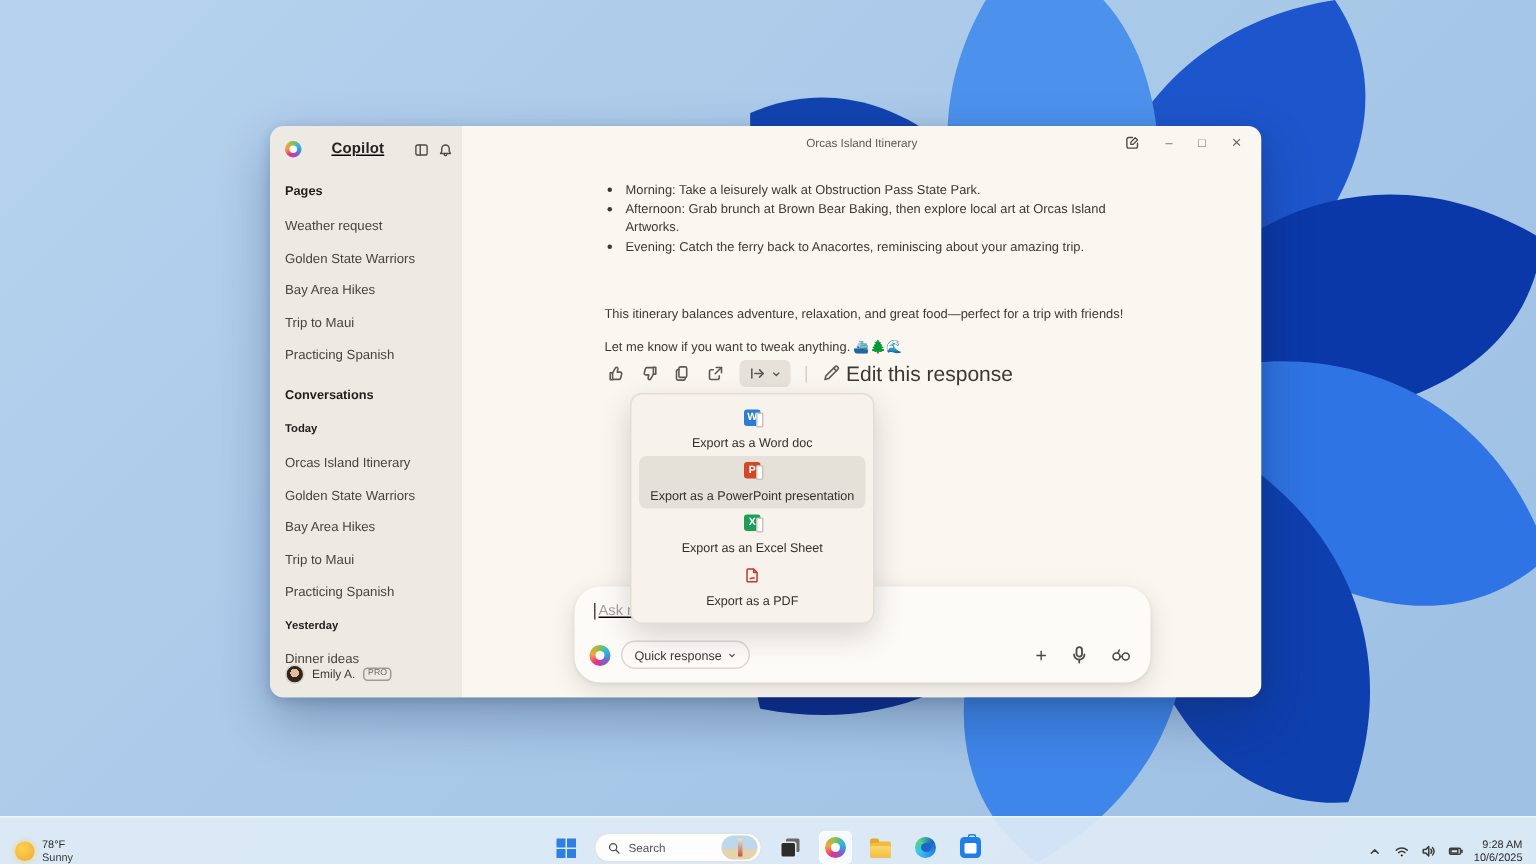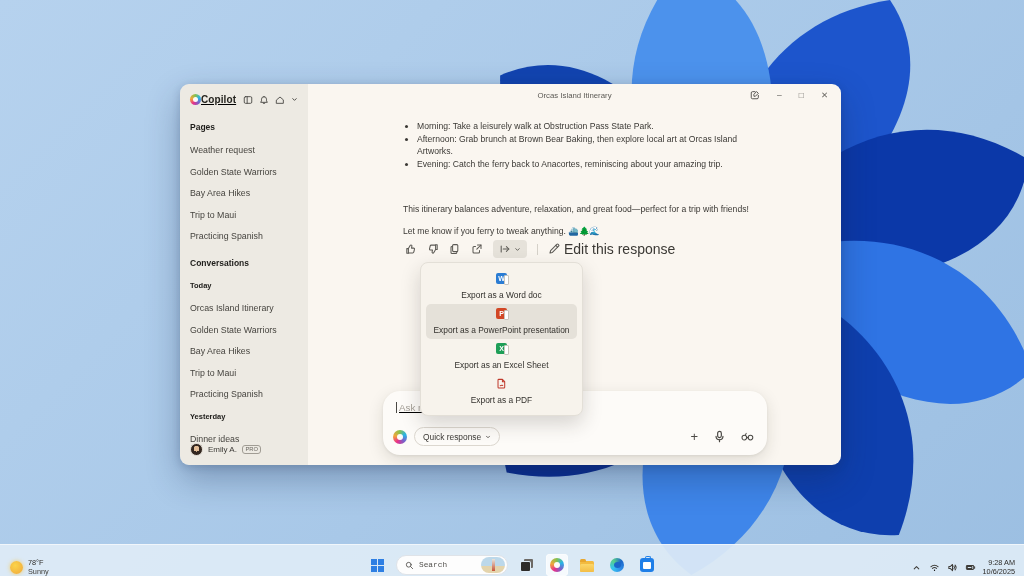--- a/index.html
+++ b/index.html
@@ -3,21 +3,21 @@
 <meta charset="utf-8">
 <style>
   * { margin:0; padding:0; box-sizing:border-box; }
   html,body { width:1024px; height:576px; overflow:hidden; font-family:"Liberation Sans",sans-serif; }
   .desktop { position:relative; width:1024px; height:576px; background:linear-gradient(135deg,#b6d2ee 0%,#a8c8e8 55%,#9cbfe2 100%); }
   .bloom { position:absolute; inset:0; }
 
   
   .window { position:absolute; left:180px; top:84px; width:661px; height:381px; border-radius:9px; overflow:hidden; display:flex; box-shadow:0 14px 34px rgba(20,40,80,.32), 0 2px 8px rgba(20,40,80,.18); }
   .sidebar { width:128px; background:#edeae3; padding:10px 10px 8px 10px; position:relative; flex-shrink:0; }
-  .side-head { display:flex; align-items:center; gap:0;text-decoration:underline; }
+  .side-head { display:flex; align-items:center; gap:20px;text-decoration:underline; }
   .cp-logo { width:11px; height:11px; border-radius:50%; background:conic-gradient(from 210deg,#e8308a,#f2a63b,#8ac14b,#27b4e8,#7b5fc9,#e8308a); position:relative; flex-shrink:0; }
   .cp-logo::after{ content:""; position:absolute; left:3px; top:3px; width:5px; height:5px; border-radius:50%; background:#fdfbf8; }
   .app-name { font-size:10px; font-weight:bold; color:#25241f; letter-spacing:.1px; }
   .side-head-icons { margin-left:auto; display:flex; align-items:center; gap:6px; }
   .sicon { width:10px; height:10px; display:block; }
   .sicon path,.sicon rect,.sicon circle,.sicon polyline,.sicon line { fill:none; stroke:#4c4a46; stroke-width:1.1; stroke-linecap:round; stroke-linejoin:round; }
   .side-label { font-size:8.5px; font-weight:bold; color:#1f1e1b; margin-top:17px; }
   .side-sub { font-size:7.5px; font-weight:bold; color:#22211e; margin-top:13px; }
   .side-item { font-size:8.8px; color:#46443f; margin-top:11.5px; cursor:default; }
   .side-item.first { margin-top:13px; }
@@ -75,21 +75,21 @@
   .taskbar { position:absolute; left:0; right:0; bottom:0; height:32px; background:rgba(222,235,246,.92); border-top:.5px solid rgba(255,255,255,.6); display:flex; align-items:flex-end; }
   .tb-weather { display:flex; align-items:center; gap:5px; padding-left:10px; width:150px; }
   .sun { width:13px; height:13px; border-radius:50%; background:radial-gradient(circle at 40% 35%,#fbd44a,#f0a73a); box-shadow:0 0 4px rgba(250,200,70,.8); }
   .weather-text { display:flex; flex-direction:column; line-height:8.5px; }
   .weather-temp { font-size:7.3px; color:#2e2c29; }
   .weather-cond { font-size:7.3px; color:#3e3c38; }
   .tb-center { position:absolute; left:0; right:0; display:flex; align-items:center; justify-content:center; gap:8px; }
   .win-logo { width:13px; height:13px; display:grid; grid-template-columns:6px 6px; grid-template-rows:6px 6px; gap:1px; }
   .win-logo span { background:#2e7fe3; }
   .search-pill { width:112px; height:20px; background:#fdfdfd; border:.5px solid #dfe3e8; border-radius:10px; display:flex; align-items:center; padding:0 2px 0 8px; gap:5px; }
-  .search-pill .label { font-size:7.8px; color:#55534f; flex:1;font-family:Liberation Mono, monospace; }
+  .search-pill .label { font-size:7.8px; color:#55534f; flex:1; }
   .search-thumb { width:24px; height:16px; border-radius:8px; background:linear-gradient(180deg,#bcd8ea 55%,#e4d4ac 56%); position:relative; overflow:hidden; }
   .search-thumb::after { content:""; position:absolute; left:11px; top:2px; width:2.5px; height:12px; background:linear-gradient(180deg,#e8e4da,#c8543a); }
   .taskicon { width:22px; height:22px; border-radius:4px; display:flex; align-items:center; justify-content:center; position:relative; }
   .taskicon.active { background:rgba(255,255,255,.75); box-shadow:inset 0 0 0 .5px rgba(255,255,255,.9); }
   .taskicon.active::after { content:""; position:absolute; bottom:-2.5px; left:7px; width:8px; height:2.5px; border-radius:2px; background:#5a76c8; }
   .taskview { width:12px; height:12px; position:relative; }
   .taskview::before { content:""; position:absolute; left:3px; top:0; width:9px; height:9px; background:#6d6a66; border-radius:1px; }
   .taskview::after { content:""; position:absolute; left:0; top:3px; width:9px; height:9px; background:#2e2c29; border-radius:1px; box-shadow:0 0 0 1px rgba(222,235,246,1); }
   .folder { width:14px; height:11px; background:linear-gradient(180deg,#f2b83d,#f6c74e); border-radius:1.5px; position:relative; margin-top:2px; }
   .folder::before { content:""; position:absolute; left:0; top:-2px; width:6px; height:3px; background:#e8a72e; border-radius:1.5px 1.5px 0 0; }
@@ -206,21 +206,21 @@
         </span>
       </div>
 
       <div class="content">
         <ul class="bullets">
           <li>Morning: Take a leisurely walk at Obstruction Pass State Park.</li>
           <li>Afternoon: Grab brunch at Brown Bear Baking, then explore local art at Orcas Island Artworks.</li>
           <li>Evening: Catch the ferry back to Anacortes, reminiscing about your amazing trip.</li>
         </ul>
         <div class="para">This itinerary balances adventure, relaxation, and great food—perfect for a trip with friends!</div>
-        <div class="para2">Let me know if you ferry to tweak anything. ⛴️🌲🌊</div>
+        <div class="para2">Let me know if you want to tweak anything. ⛴️🌲🌊</div>
       </div>
 
       <div class="action-row">
         <svg class="aicon" viewBox="0 0 12 12">
             <path d="M1.8 5.6h1.6v4.6H1.8z"></path>
             <path d="M3.4 9.9h4.3c.6 0 1-.4 1.1-.9l.7-2.8c.1-.6-.3-1.1-.9-1.1H6.5l.4-2.1c.1-.6-.3-1.1-.9-1.1-.3 0-.5.1-.7.4L3.4 5.6"></path>
           </svg>
         <svg class="aicon" viewBox="0 0 12 12" style="transform:rotate(180deg)">
             <path d="M1.8 5.6h1.6v4.6H1.8z"></path>
             <path d="M3.4 9.9h4.3c.6 0 1-.4 1.1-.9l.7-2.8c.1-.6-.3-1.1-.9-1.1H6.5l.4-2.1c.1-.6-.3-1.1-.9-1.1-.3 0-.5.1-.7.4L3.4 5.6"></path>

